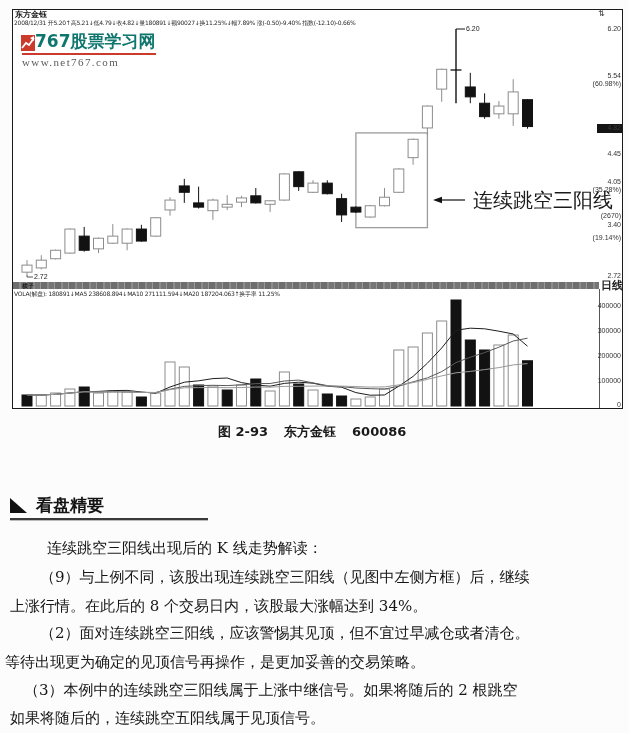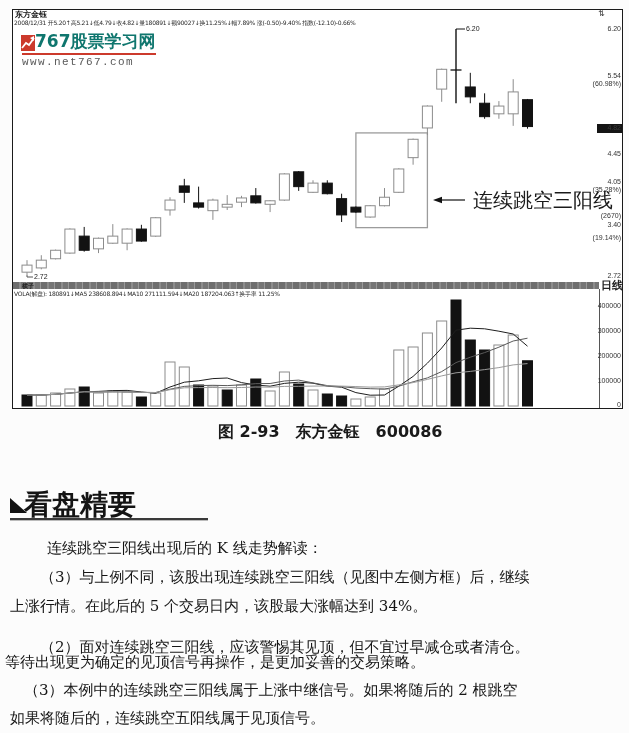--- a/index.html
+++ b/index.html
@@ -10,49 +10,49 @@
   
   #chart-frame{left:12px;top:9px;width:611px;height:400px;border:1.6px solid #1b1b1b;background:#fff;}
   #stock-title{left:15px;top:10px;font-size:8px;font-weight:bold;white-space:nowrap;line-height:9px;}
   #info-line{left:14px;top:19px;font-size:6px;line-height:7px;white-space:nowrap;letter-spacing:-0.25px;color:#2a2a2a;}
   #corner-icon{left:598px;top:9px;font-size:8px;line-height:9px;color:#333;}
 
   
   #logo-icon{left:21px;top:35px;width:14px;height:16px;}
   #logo-brand{left:35px;top:31px;font-size:17px;font-weight:bold;line-height:21px;white-space:nowrap;}
   #logo-rule{left:22px;top:53px;width:134px;height:2px;}
-  #logo-url{left:22px;top:56px;font-family:Liberation Mono, monospace;font-size:11px;line-height:13px;letter-spacing:1.4px;color:#5a5a5a;white-space:nowrap;}
+  #logo-url{left:22px;top:56px;font-family:Liberation Serif, serif;font-size:11px;line-height:13px;letter-spacing:1.4px;color:#5a5a5a;white-space:nowrap;}
 
   
   .ax{position:absolute;right:8px;font-family:"Liberation Sans",sans-serif;font-size:7px;line-height:8px;color:#333;text-align:right;white-space:nowrap;}
   #cur-price{right:7px;top:124px;width:25px;height:9px;background:#151515;color:#3a3a3a;text-align:right;padding-right:1px;}
 
   
   #panel-band{left:13px;top:282px;width:586px;height:7px;
     background:repeating-linear-gradient(90deg,#6e6e6e 0 6px,#8c8c8c 6px 8px,#767676 8px 13px,#999 13px 14px);}
   #band-label{left:22px;top:282px;font-size:6px;line-height:7px;color:#1d1d1d;font-weight:bold;}
   #period-label{left:601px;top:282px;font-size:11px;line-height:8px;font-weight:bold;color:#222;}
   #vol-sep{left:599px;top:289px;width:1px;height:119px;background:#555;}
   #vol-info{left:14px;top:290px;font-size:6px;line-height:7px;white-space:nowrap;letter-spacing:-0.25px;color:#2a2a2a;}
 
   #chart-svg{position:absolute;left:0;top:0;width:629px;height:420px;pointer-events:none;}
 
   #box-label{left:473px;top:192px;font-family:"DejaVu Serif",serif;font-size:20px;line-height:16px;white-space:nowrap;color:#1a1a1a;}
   #high-label{left:466px;top:25px;font-family:"Liberation Sans",sans-serif;font-size:7px;line-height:8px;color:#222;}
   #low-label{left:34px;top:273px;font-family:"Liberation Sans",sans-serif;font-size:7px;line-height:8px;color:#222;}
 
   
-  #caption{left:218px;top:424px;font-size:16px;line-height:16px;font-weight:bold;white-space:nowrap;color:#1a1a1a;}
+  #caption{left:218px;top:424px;font-size:13px;line-height:16px;font-weight:bold;white-space:nowrap;color:#1a1a1a;}
   #caption span{display:inline-block;}
   #cap-name{margin-left:16px;}
   #cap-code{margin-left:16px;}
 
   
   #sec-triangle{left:10px;top:498px;width:0;height:0;border-left:17px solid #111;border-top:15px solid transparent;}
-  #sec-title{left:24px;top:493px;font-size:28px;line-height:24px;font-weight:bold;white-space:nowrap;}
+  #sec-title{left:36px;top:493px;font-size:17px;line-height:24px;font-weight:bold;white-space:nowrap;}
   #sec-rule{left:10px;top:518px;width:198px;height:2px;background:#3a3a3a;box-shadow:0 1px 0 #bbb;}
 
   
   .line{position:absolute;font-family:"DejaVu Serif",serif;font-size:15px;line-height:22px;white-space:nowrap;color:#151515;}
 </style>
 </head>
 <body>
 
 <div id="chart-frame" class="abs"></div>
 
@@ -218,18 +218,18 @@
 
 <div id="caption" class="abs">
   <span>图 2-93</span><span id="cap-name">东方金钰</span><span id="cap-code">600086</span>
 </div>
 
 <div id="sec-triangle" class="abs"></div>
 <div id="sec-title" class="abs">看盘精要</div>
 <div id="sec-rule" class="abs"></div>
 
 <div class="line" style="left:47px;top:537px">连续跳空三阳线出现后的 K 线走势解读：</div>
-<div class="line" style="left:40px;top:566px">（3）与上例不同，该股出现连续跳空三阳线（见图中左侧方框）后，继续</div>
-<div class="line" style="left:10px;top:595px">上涨行情。在此后的 5 个交易日内，该股最大涨幅达到 34%。</div>
-<div class="line" style="left:40px;top:636px">（2）面对连续跳空三阳线，应该警惕其见顶，但不宜过早减仓或者清仓。</div>
+<div class="line" style="left:40px;top:566px">（9）与上例不同，该股出现连续跳空三阳线（见图中左侧方框）后，继续</div>
+<div class="line" style="left:10px;top:595px">上涨行情。在此后的 8 个交易日内，该股最大涨幅达到 34%。</div>
+<div class="line" style="left:40px;top:622px">（2）面对连续跳空三阳线，应该警惕其见顶，但不宜过早减仓或者清仓。</div>
 <div class="line" style="left:5px;top:651px">等待出现更为确定的见顶信号再操作，是更加妥善的交易策略。</div>
 <div class="line" style="left:24px;top:679px">（3）本例中的连续跳空三阳线属于上涨中继信号。如果将随后的 2 根跳空</div>
 <div class="line" style="left:10px;top:707px">如果将随后的，连续跳空五阳线属于见顶信号。</div>
 
 </body></html>

